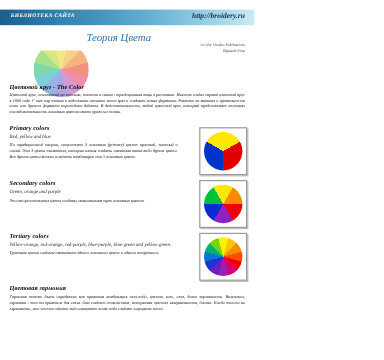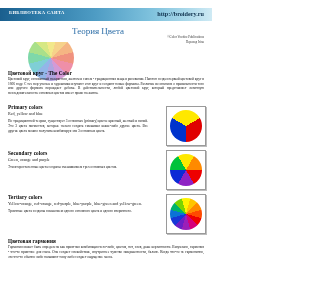--- a/index.html
+++ b/index.html
@@ -2,21 +2,21 @@
 <html><head>
 <meta charset="utf-8">
 <style>
   html,body{margin:0;padding:0;}
   body{
     width:212px;height:300px;overflow:hidden;
     background:#ffffff;
     font-family:"Liberation Serif", serif;
     color:#111;
   }
-  .page{position:relative;width:212px;height:300px;background:#fff;}
+  .page{position:relative;width:212px;height:300px;background:#fff;font-style:italic;}
 
   
   .banner{
     position:absolute;left:0;top:8px;width:212px;height:13px;
     background:linear-gradient(to right,#1a5f8e 0%,#2d7aa8 18%,#4e9cc4 45%,#7cc0dc 70%,#a9d8ea 88%,#cfeaf4 100%);
     overflow:hidden;
   }
   .banner-left{
     position:absolute;left:9px;top:2px;
     font-family:"Liberation Serif", serif;

